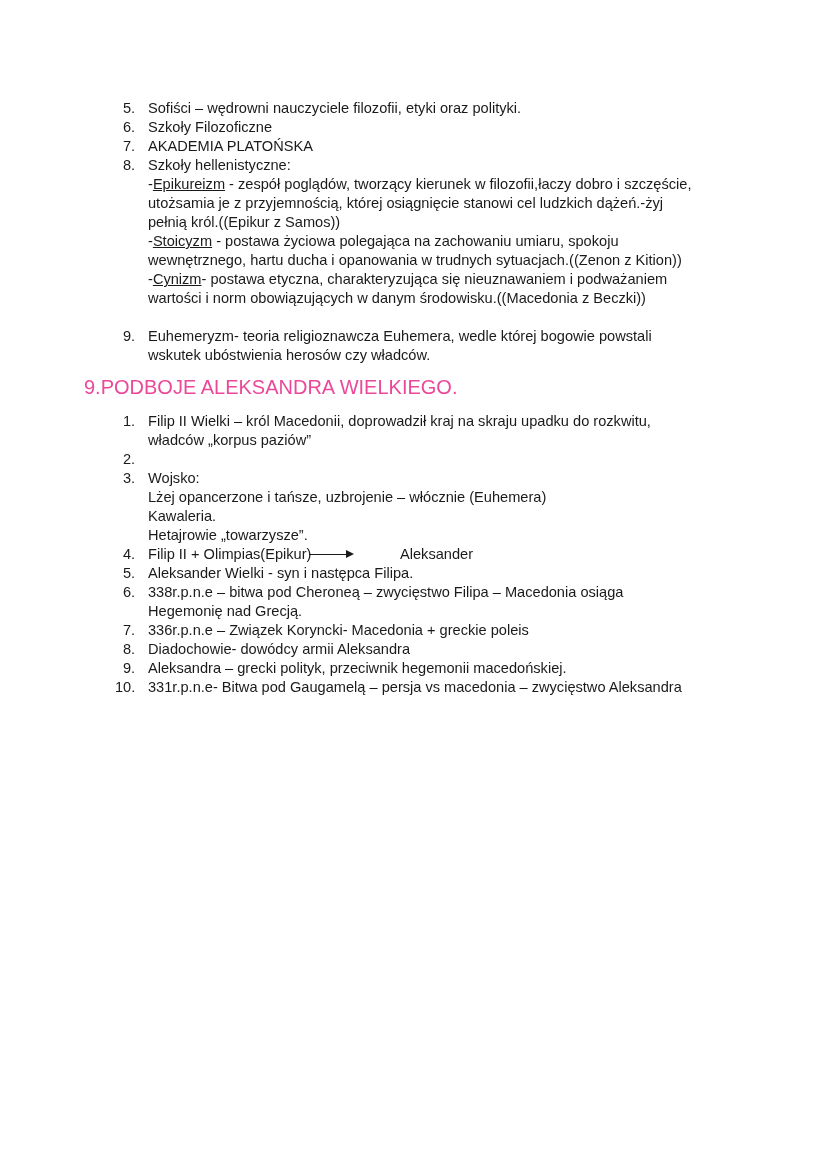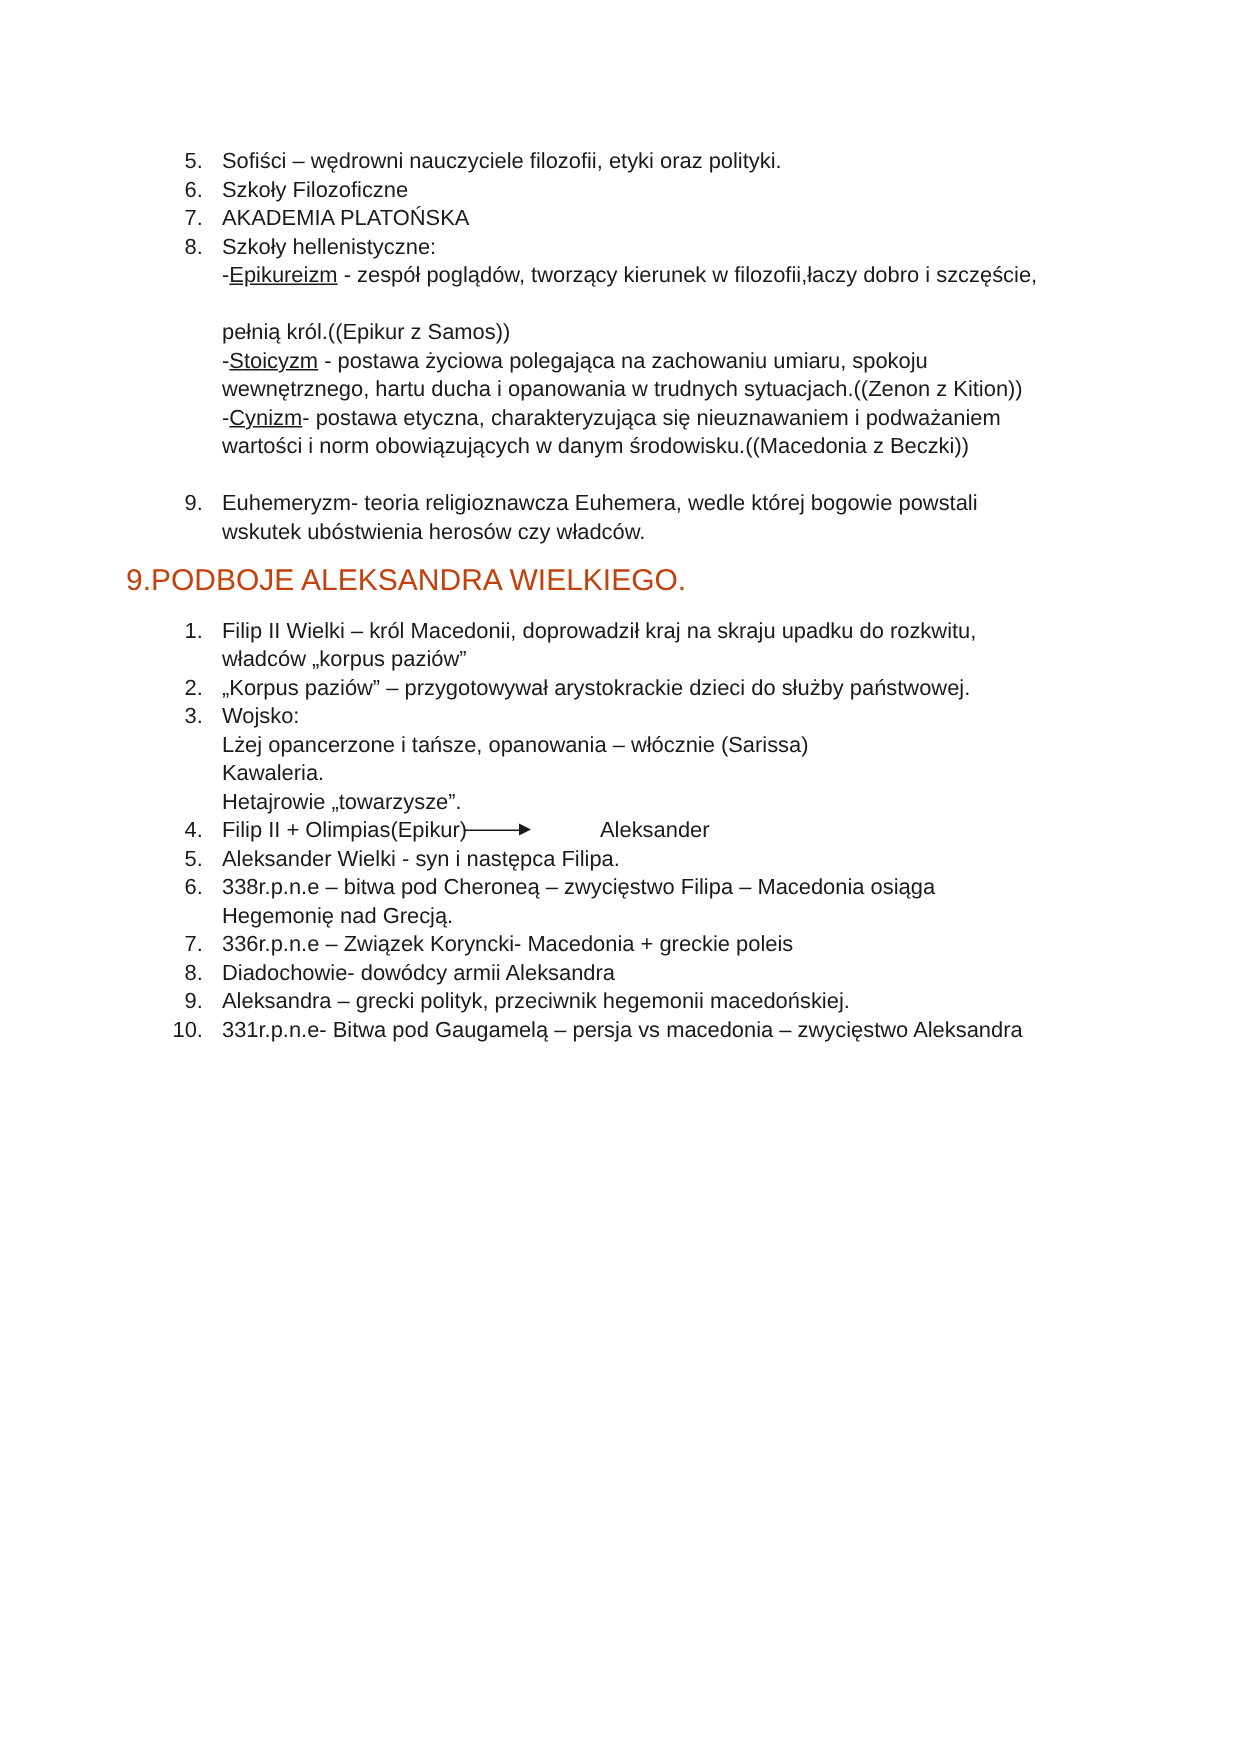--- a/index.html
+++ b/index.html
@@ -2,21 +2,21 @@
 <html><head>
 <meta charset="utf-8">
 <style>
   html, body { margin: 0; padding: 0; background: #ffffff; }
   body { width: 828px; height: 1171px; position: relative; overflow: hidden;
          font-family: "Liberation Sans", sans-serif; color: #1a1a1a; font-size: 14.6px; }
   .page { position: absolute; left: 0; top: 0; width: 828px; height: 1171px; }
   .line { position: absolute; white-space: nowrap; line-height: 19px; }
   .num { position: absolute; white-space: nowrap; line-height: 19px; }
   .u { text-decoration: underline; }
-  .heading { position: absolute; left: 84px; top: 375px; color: #c2410c;
+  .heading { position: absolute; left: 84px; top: 375px; color: #ec4899;
              font-size: 20px; line-height: 24px; white-space: nowrap; }
   .arrow { display: inline-block; position: relative; width: 46px; height: 10px; vertical-align: middle; margin-left: -2px; }
   .arrow:before { content: ""; position: absolute; left: 0; top: 4px; width: 38px; height: 1px; background: #1a1a1a; }
   .arrow:after { content: ""; position: absolute; left: 37px; top: 0; border-left: 8px solid #1a1a1a;
                  border-top: 4.5px solid transparent; border-bottom: 4.5px solid transparent; }
 </style>
 </head>
 <body>
 
 <div class="page">
@@ -27,44 +27,44 @@
   <span class="num" style="left:123px;top:118px">6.</span>
   <span class="line" style="left:148px;top:118px">Szkoły Filozoficzne</span>
 
   <span class="num" style="left:123px;top:137px">7.</span>
   <span class="line" style="left:148px;top:137px">AKADEMIA PLATOŃSKA</span>
 
   <span class="num" style="left:123px;top:156px">8.</span>
   <span class="line" style="left:148px;top:156px">Szkoły hellenistyczne:</span>
 
   <div class="line" style="left:148px;top:175px">-<span class="u">Epikureizm</span><span> - zespół poglądów, tworzący kierunek w filozofii,łaczy dobro i szczęście,</span></div>
+  <span class="line" style="left:148px;top:194px">utożsamia je z przyjemnością, której osiągnięcie stanowi cel ludzkich dążeń.-żyj</span>
   <span class="line" style="left:148px;top:213px">pełnią król.((Epikur z Samos))</span>
 
   <div class="line" style="left:148px;top:232px">-<span class="u">Stoicyzm</span><span> - postawa życiowa polegająca na zachowaniu umiaru, spokoju</span></div>
   <span class="line" style="left:148px;top:251px">wewnętrznego, hartu ducha i opanowania w trudnych sytuacjach.((Zenon z Kition))</span>
 
   <div class="line" style="left:148px;top:270px">-<span class="u">Cynizm</span><span>- postawa etyczna, charakteryzująca się nieuznawaniem i podważaniem</span></div>
   <span class="line" style="left:148px;top:289px">wartości i norm obowiązujących w danym środowisku.((Macedonia z Beczki))</span>
 
   <span class="num" style="left:123px;top:327px">9.</span>
   <span class="line" style="left:148px;top:327px">Euhemeryzm- teoria religioznawcza Euhemera, wedle której bogowie powstali</span>
   <span class="line" style="left:148px;top:346px">wskutek ubóstwienia herosów czy władców.</span>
 
   <div class="heading">9.PODBOJE ALEKSANDRA WIELKIEGO.</div>
 
   <span class="num" style="left:123px;top:412px">1.</span>
   <span class="line" style="left:148px;top:412px">Filip II Wielki – król Macedonii, doprowadził kraj na skraju upadku do rozkwitu,</span>
   <span class="line" style="left:148px;top:431px">władców „korpus paziów”</span>
 
   <span class="num" style="left:123px;top:450px">2.</span>
-  <span class="line" style="left:148px;top:450px">„Korpus paziów” – przygotowywał arystokrackie dzieci do służby państwowej.</span>
 
   <span class="num" style="left:123px;top:469px">3.</span>
   <span class="line" style="left:148px;top:469px">Wojsko:</span>
-  <span class="line" style="left:148px;top:488px">Lżej opancerzone i tańsze, opanowania – włócznie (Sarissa)</span>
+  <span class="line" style="left:148px;top:488px">Lżej opancerzone i tańsze, uzbrojenie – włócznie (Euhemera)</span>
   <span class="line" style="left:148px;top:507px">Kawaleria.</span>
   <span class="line" style="left:148px;top:526px">Hetajrowie „towarzysze”.</span>
 
   <span class="num" style="left:123px;top:545px">4.</span>
   <div class="line" style="left:148px;top:545px"><span>Filip II + Olimpias(Epikur)</span><span class="arrow"></span></div>
   <span class="line" style="left:400px;top:545px">Aleksander</span>
 
   <span class="num" style="left:123px;top:564px">5.</span>
   <span class="line" style="left:148px;top:564px">Aleksander Wielki  - syn i następca Filipa.</span>
 

